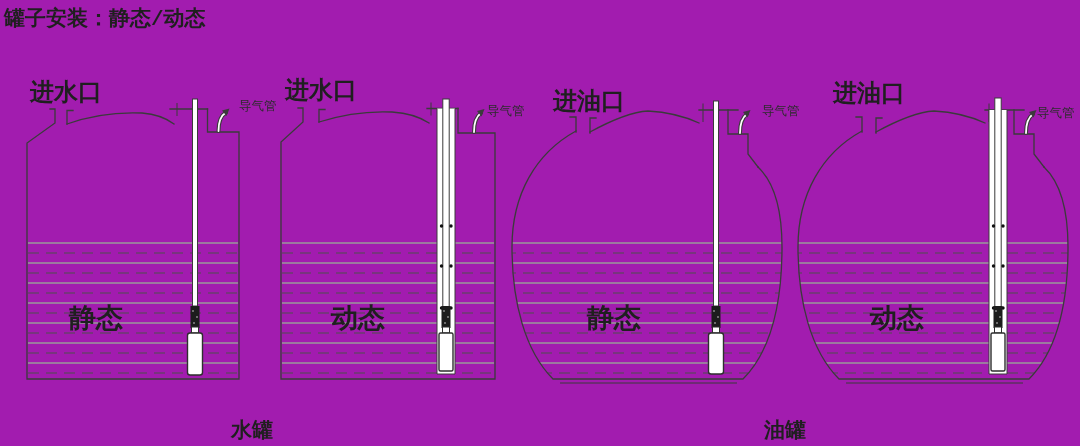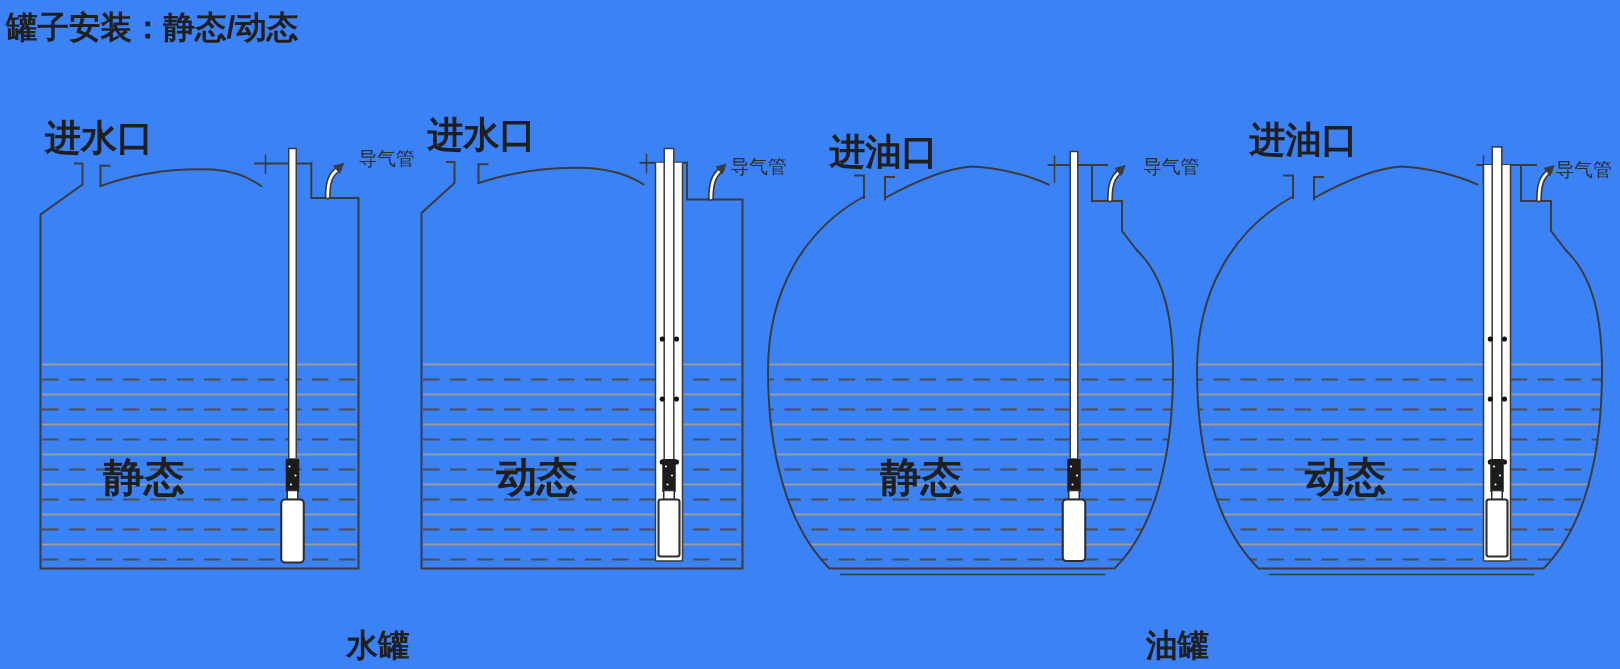--- a/index.html
+++ b/index.html
@@ -1,17 +1,17 @@
 <!DOCTYPE html>
 <html><head>
 <meta charset="utf-8">
 <style>
   html,body{margin:0;padding:0;background:#ffffff;}
-  .stage{position:relative;width:1080px;height:446px;background:#3b82f6;overflow:hidden;
-         font-family:Liberation Sans, sans-serif;}
+  .stage{position:relative;width:1080px;height:446px;background:#a21caf;overflow:hidden;
+         font-family:Liberation Mono, monospace;}
   svg{display:block;}
   .ln{fill:none;stroke:#3b3b3b;stroke-width:1.3;stroke-linecap:square;stroke-linejoin:miter;}
   .ln-thin{fill:none;stroke:#3b3b3b;stroke-width:1;}
   .lq-s{stroke:#9a9a9a;stroke-width:1.4;}
   .lq-d{stroke:#4e4e4e;stroke-width:1.2;stroke-dasharray:11 7;}
   .tube{fill:#ffffff;stroke:#3b3b3b;stroke-width:1;}
   .outer-fill{fill:#ffffff;stroke:none;}
   .sensor-conn{fill:#1c1c1c;stroke:none;}
   .conn-spec{fill:#ffffff;}
   .band{fill:#ffffff;stroke:#2e2e2e;stroke-width:1;}

